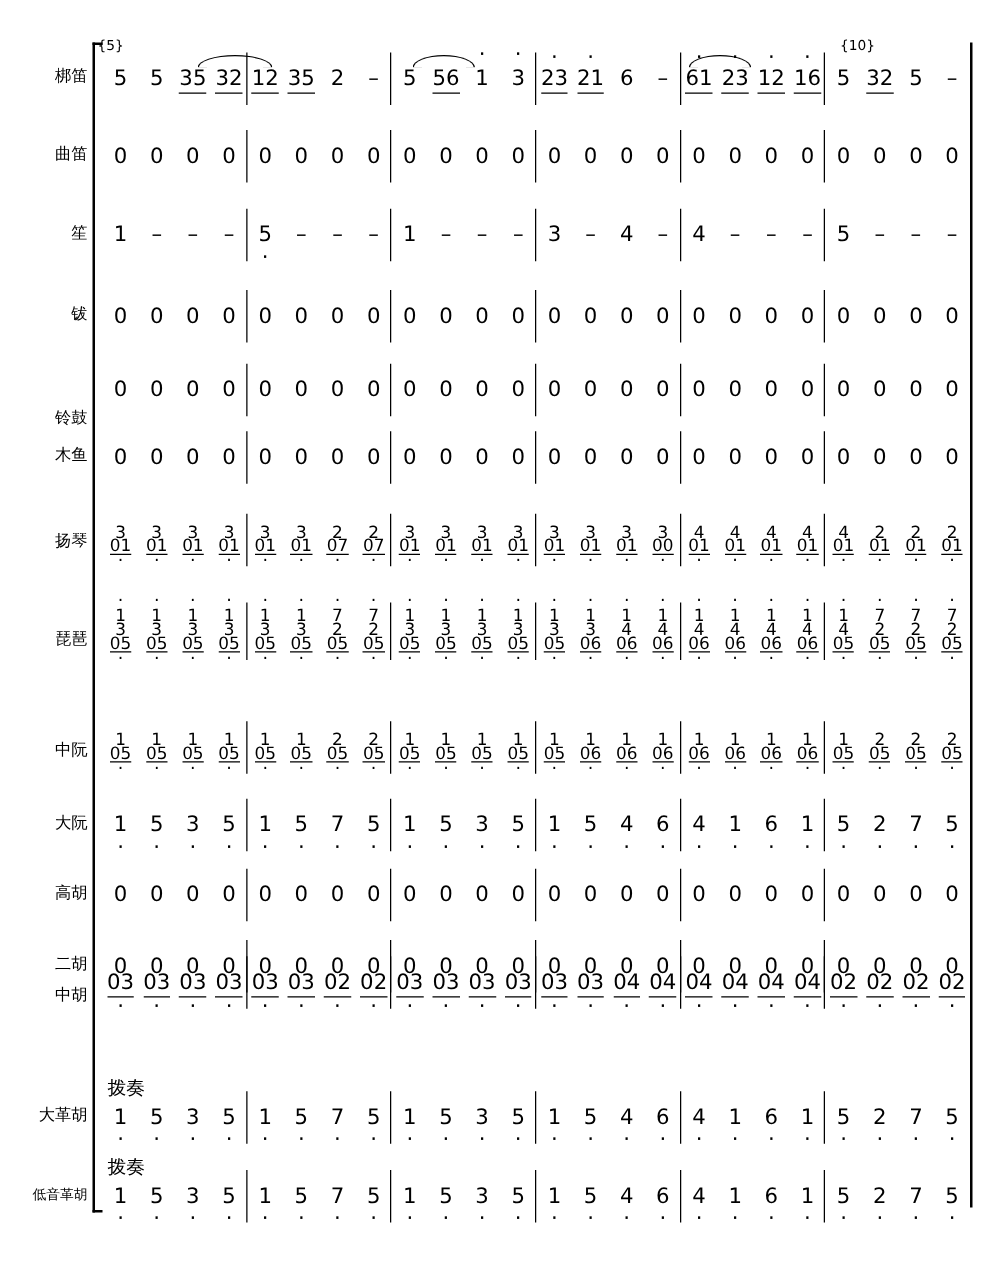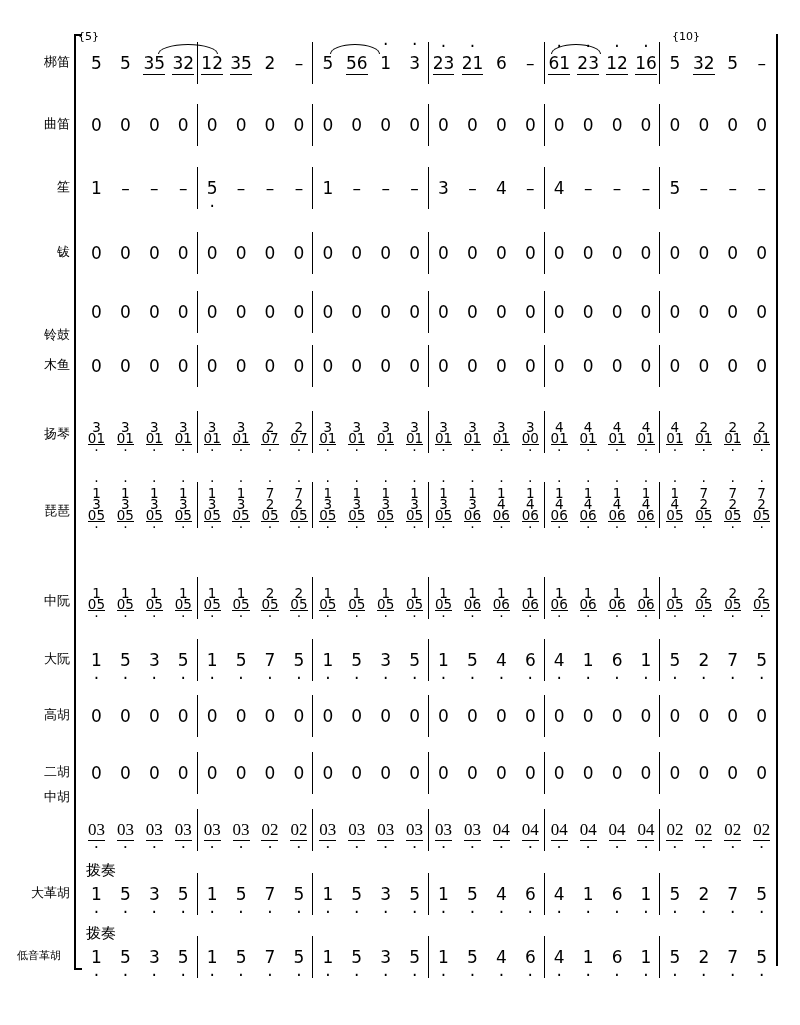--- a/index.html
+++ b/index.html
@@ -45,21 +45,21 @@
   .label {
     position: absolute;
     left: 8px;
     width: 62px;
     text-align: right;
     font-size: 13px;
     line-height: 14px;
     font-family: "DejaVu Sans", sans-serif;
     white-space: nowrap;
   }
-  .label.small { font-size: 11px; text-align: center; }
+  .label.small { font-size: 11px; }
 
   
   .row {
     position: absolute;
     left: 82px;
     width: 694px;
     height: 30px;
     font-size: 17px;
     line-height: 30px;
     white-space: nowrap;
@@ -549,21 +549,21 @@
         <div class="cell"><span>0</span></div>
         <div class="cell"><span>0</span></div>
         <div class="cell bar"><span>0</span></div>
         <div class="cell"><span>0</span></div>
         <div class="cell"><span>0</span></div>
         <div class="cell"><span>0</span></div>
       </div>
   </div>
 
   <div class="label" style="top:790px;">中胡</div>
-  <div class="row" style="top:815px;font-family:Liberation Serif, serif;">
+  <div class="row" style="top:771px;">
     <div class="cellrow" id="zhonghu-row">
         <div class="cell"><span class="beam dotdn">03</span></div>
         <div class="cell"><span class="beam dotdn">03</span></div>
         <div class="cell"><span class="beam dotdn">03</span></div>
         <div class="cell"><span class="beam dotdn">03</span></div>
         <div class="cell bar"><span class="beam dotdn">03</span></div>
         <div class="cell"><span class="beam dotdn">03</span></div>
         <div class="cell"><span class="beam dotdn">02</span></div>
         <div class="cell"><span class="beam dotdn">02</span></div>
         <div class="cell bar"><span class="beam dotdn">03</span></div>

